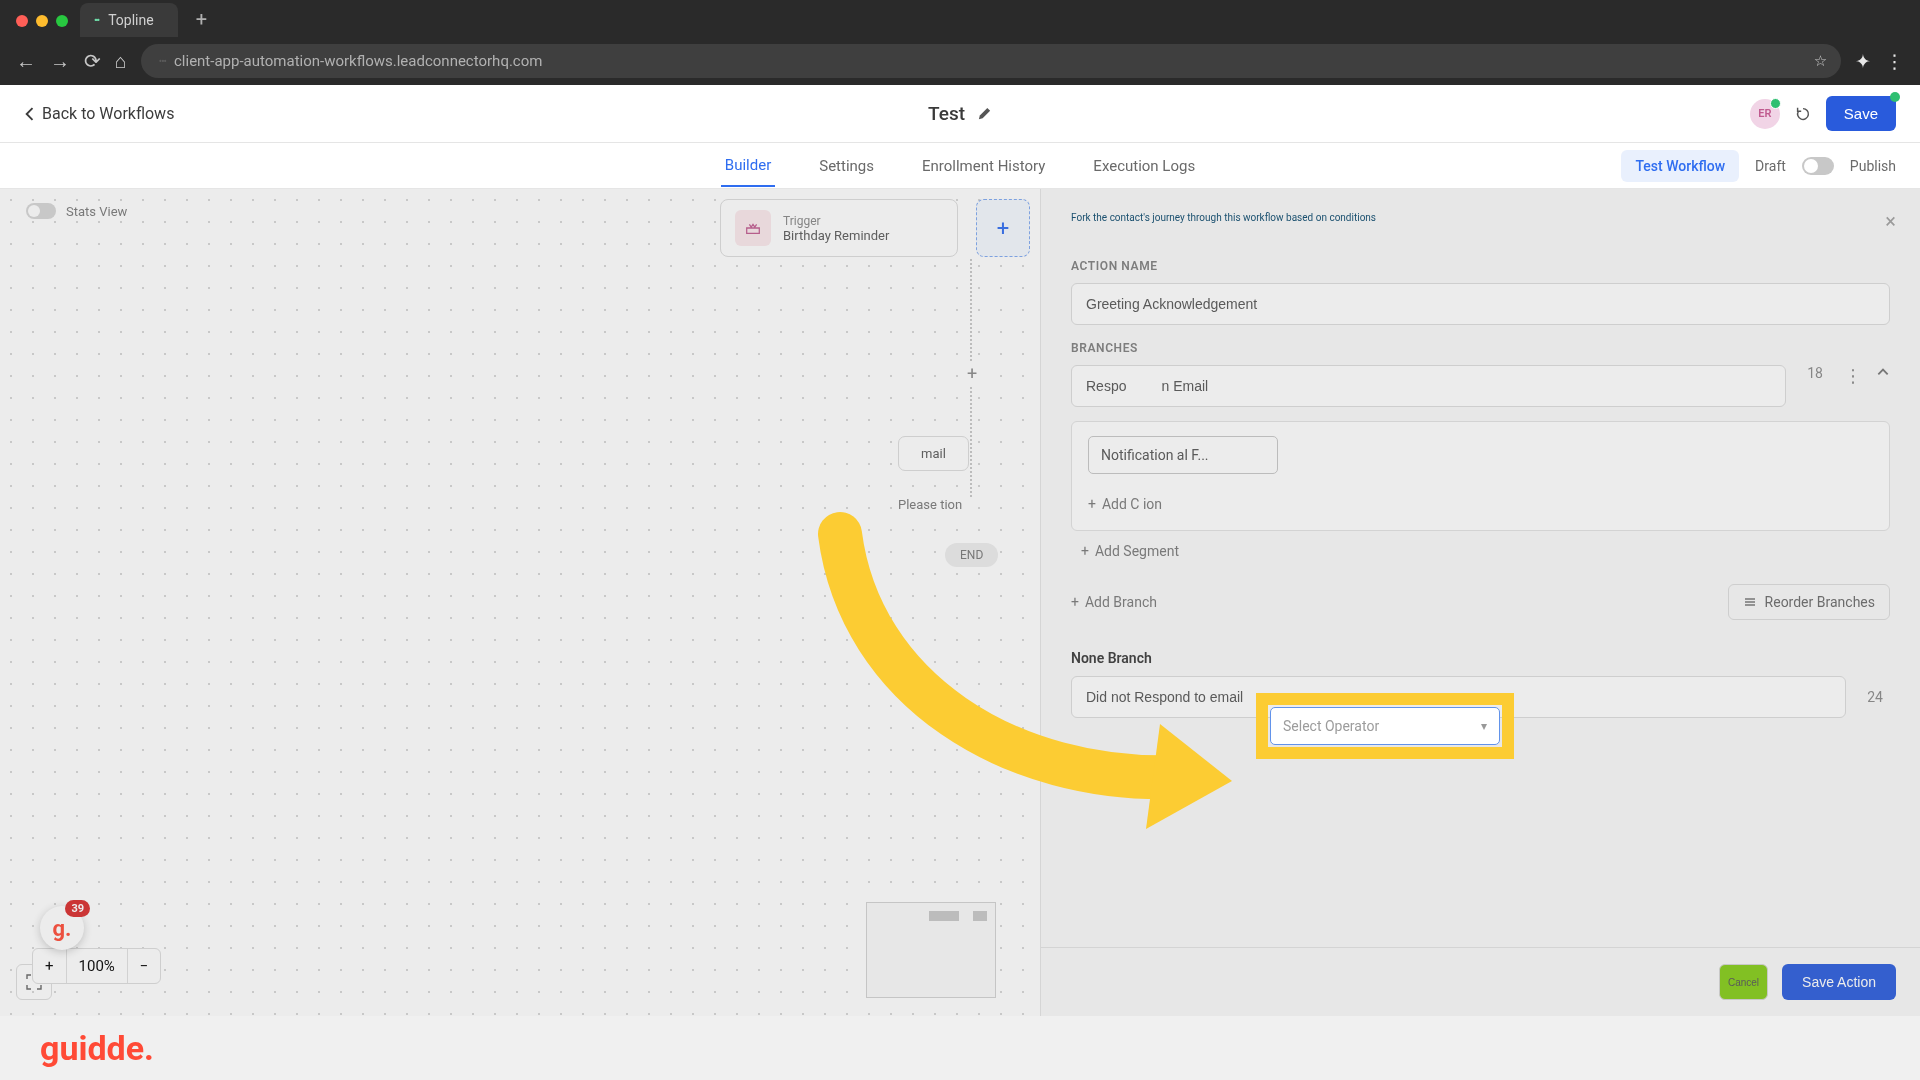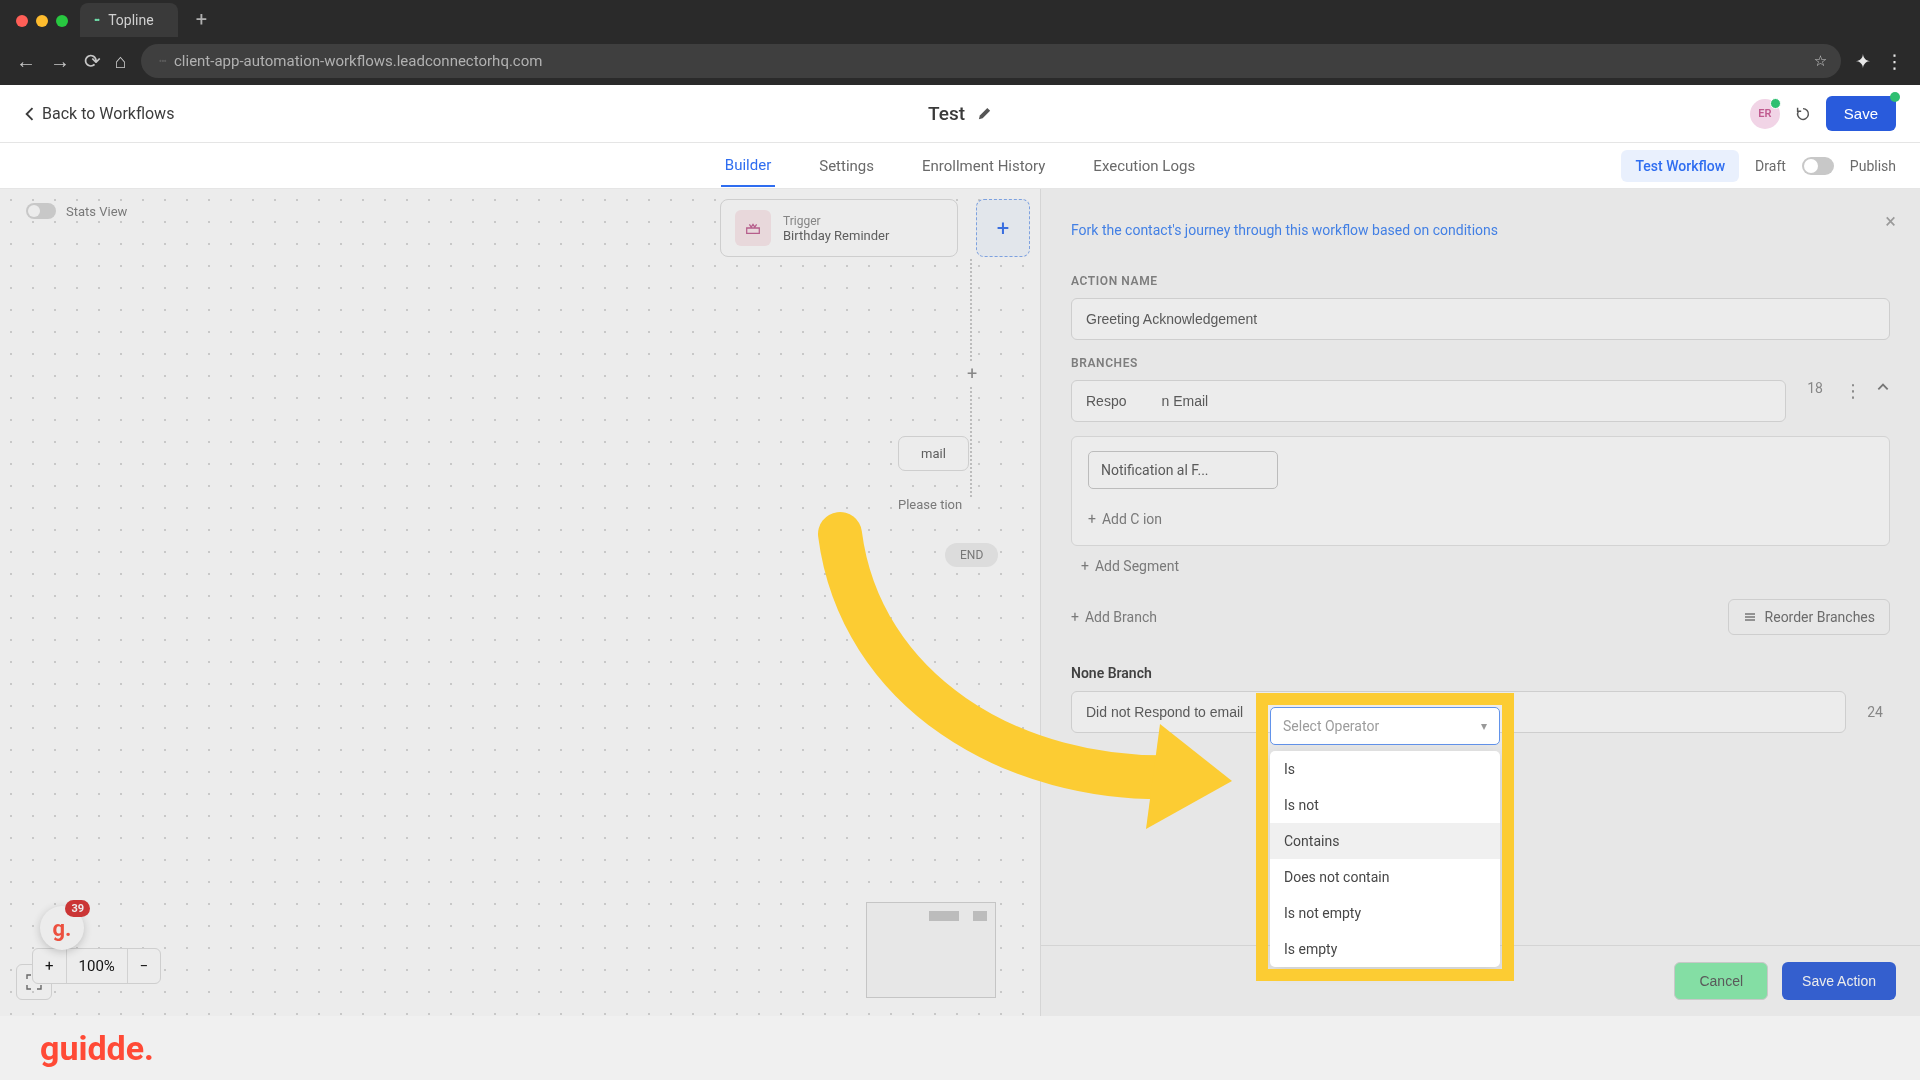--- a/index.html
+++ b/index.html
@@ -78,21 +78,21 @@
   .zoom-ctrl .zcell:last-child{border-right:none;}
   .expand-ico{ border:1px solid #dcdcdc; border-radius:6px; width:36px;height:36px; display:flex;align-items:center;justify-content:center; margin-right:10px;}
 
   .g-badge{ position:absolute; left:40px; bottom:66px; width:44px;height:44px;border-radius:50%;background:#fff;box-shadow:0 2px 8px rgba(0,0,0,.2);display:flex;align-items:center;justify-content:center;font-size:22px;font-weight:700;color:#ff4a36;}
   .g-badge::after{content:attr(data-count);position:absolute;top:-6px;right:-6px;background:#d92b2b;color:#fff;font-size:11px;border-radius:10px;padding:2px 6px;}
 
   
   .panel{ position:absolute; top:0; right:0; bottom:0; width:880px; background:#fafafa; border-left:1px solid #e5e5e5; display:flex; flex-direction:column;}
   .panel-hdr{ padding:20px 30px 14px;}
   .panel-hdr .ptitle{ font-size:20px; font-weight:600; color:#303030;}
-  .panel-hdr .psub{ font-size:14px; color:#3b82f6; margin-top:13px;}
+  .panel-hdr .psub{ font-size:10px; color:#0c4a6e; margin-top:3px;}
   .panel-close{ position:absolute; right:24px; top:20px; color:#a0a0a0; font-size:20px;}
   .panel-body{ padding:6px 30px; overflow:auto; flex:1;}
   .sect-lbl{ font-size:12px; letter-spacing:.6px; color:#7e7e7e; font-weight:600; margin:16px 0 10px;}
   .textf{ width:100%; border:1px solid #dcdcdc; border-radius:6px; background:#fff; padding:12px 14px; font-size:14px; color:#555;}
 
   .branch-hdr{ display:flex; align-items:flex-start; gap:14px; margin-top:10px;}
   .branch-name{ flex:1;}
   .branch-count{ font-size:14px; color:#8a8a8a; width:30px; text-align:center;}
   .branch-menu{ color:#888; font-size:18px;}
   .branch-caret{ color:#888;}
@@ -100,21 +100,21 @@
   .cond-field{ display:inline-block; border:1px solid #c7c7c7; border-radius:5px; padding:10px 12px; font-size:14px; color:#555; width:190px; white-space:nowrap; overflow:hidden; text-overflow:ellipsis;}
   .link-add{ font-size:14px; color:#7a7a7a; display:inline-flex; align-items:center; gap:6px; margin-top:14px;}
   .link-add-seg{ font-size:14px; color:#7a7a7a; display:inline-flex; align-items:center; gap:6px; margin-top:12px; margin-left:10px;}
   .branch-foot{ display:flex; justify-content:space-between; align-items:center; margin-top:24px;}
   .add-branch{ color:#7a7a7a; font-size:14px; display:inline-flex; align-items:center; gap:6px;}
   .reorder{ border:1px solid #dcdcdc; border-radius:6px; padding:9px 14px; font-size:14px; color:#6a6a6a; display:inline-flex; align-items:center; gap:8px;}
   .none-b-lbl{ font-size:14px; font-weight:600; color:#3a3a3a; margin-top:30px; margin-bottom:10px;}
   .none-row{ display:flex; gap:14px; align-items:center;}
 
   .panel-foot{ border-top:1px solid #e3e3e3; padding:16px 24px; display:flex; justify-content:flex-end; gap:14px;}
-  .btn-outline{ border:1px solid #d5d5d5; background:#86efac; border-radius:6px; padding:10px 24px; font-size:14px; color:#555;}
+  .btn-outline{ border:1px solid #d5d5d5; background:#84cc16; border-radius:6px; padding:10px 8px; font-size:10px; color:#555;}
   .btn-primary{ background:#295bdc; color:#fff; border:none; border-radius:6px; padding:10px 20px; font-size:14px; font-weight:500;}
 
   
   .dd-wrap{ position:absolute; top:518px; left:1270px; width:230px; z-index:60;}
   .yellow-ring{ position:absolute; top:-14px; left:-14px; right:-14px; bottom:-14px; border:12px solid #fccc33; pointer-events:none; z-index:40;}
   .dd-sel{ border:1.5px solid #6293ea; border-radius:5px; background:#fff; padding:10px 12px; font-size:14px; color:#9c9c9c; display:flex; justify-content:space-between; align-items:center;}
   .dd-caret{color:#999;font-size:12px;}
   .dd-list{ margin-top:6px; background:#fff; border-radius:5px; box-shadow:0 4px 16px rgba(0,0,0,.12); overflow:hidden;}
   .dd-item{ padding:10px 14px; font-size:14px; color:#474747;}
   .dd-item.hover{ background:#f0f0f0;}
@@ -303,28 +303,20 @@
     </div>
 
     <div class="dimmer"></div>
 
     <div class="dd-wrap">
       <div class="yellow-ring"></div>
       <div class="dd-sel">
         <span>Select Operator</span>
         <span class="dd-caret">▾</span>
       </div>
-      <div class="dd-list">
-        <div class="dd-item">Is</div>
-        <div class="dd-item">Is not</div>
-        <div class="dd-item hover">Contains</div>
-        <div class="dd-item">Does not contain</div>
-        <div class="dd-item">Is not empty</div>
-        <div class="dd-item">Is empty</div>
-      </div>
     </div>
 
     <svg class="arrow" width="460" height="330" viewBox="0 0 460 330">
       <path d="M40 25 C 60 180, 210 275, 380 268" stroke="#fccc33" stroke-width="44" fill="none" stroke-linecap="round"></path>
       <path d="M360 215 L 432 272 L 346 320 Z" fill="#fccc33"></path>
     </svg>
 
   </div>
 </div>
 

